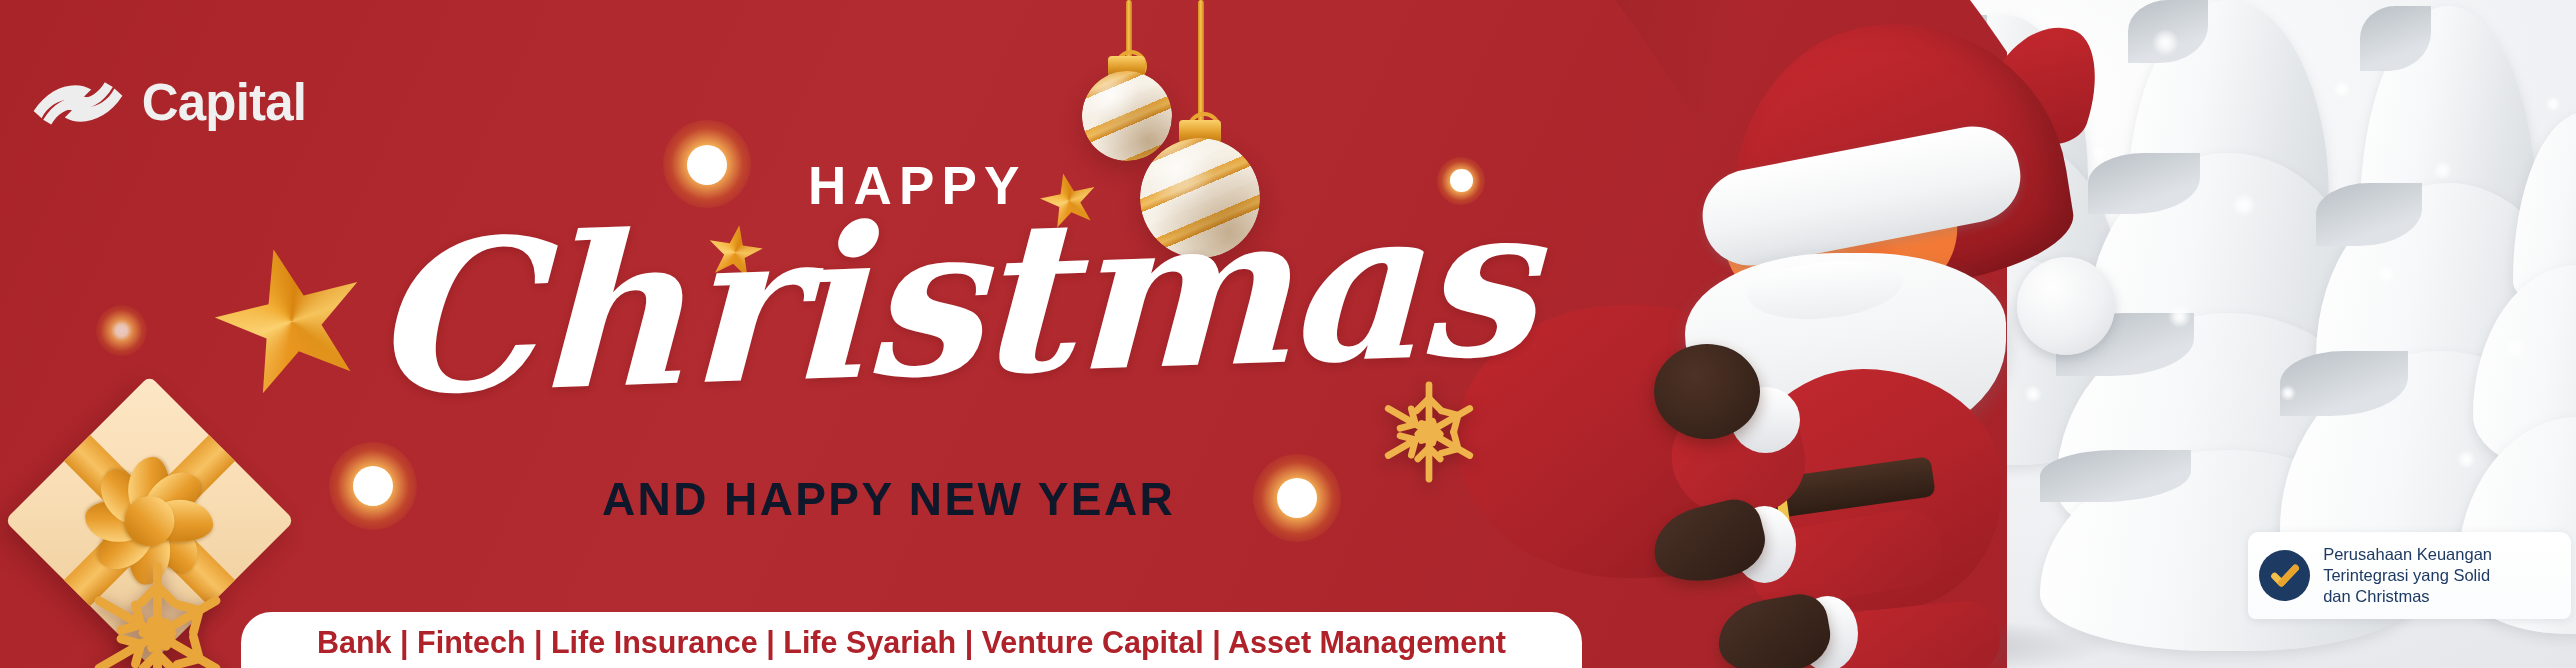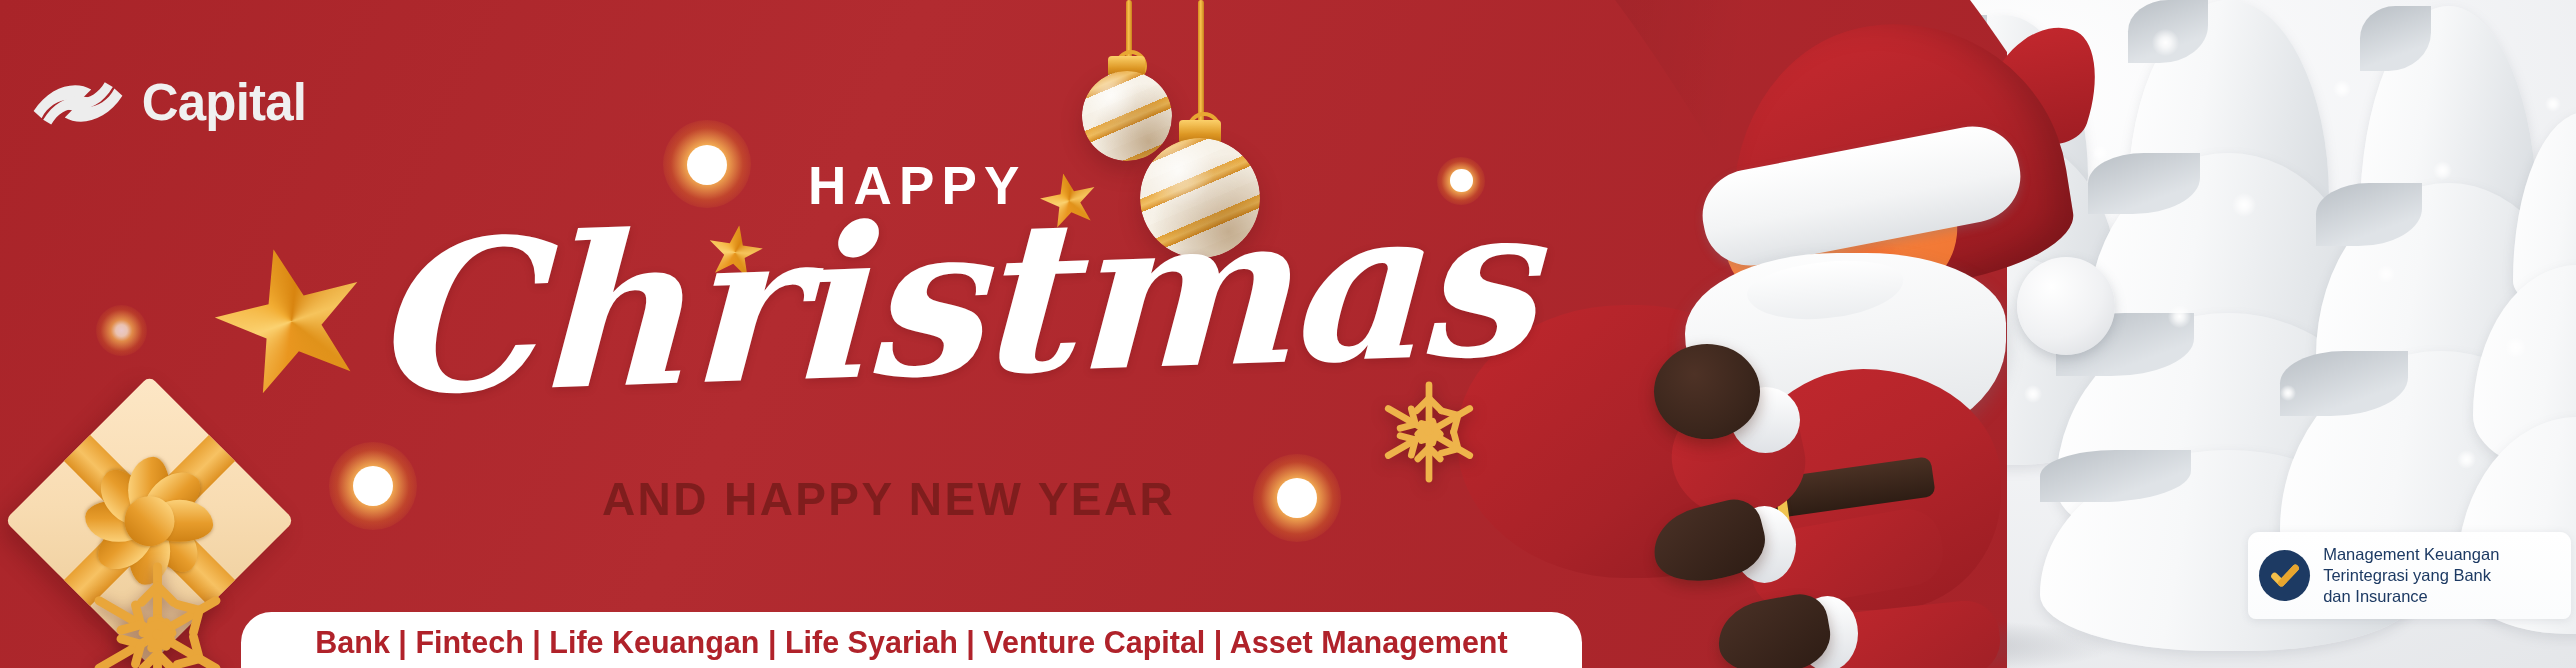--- a/index.html
+++ b/index.html
@@ -75,21 +75,21 @@
     color:#fff;font-size:209px;line-height:1;
     font-family:"DejaVu Serif",serif;
     font-style:italic;font-weight:bold;
     letter-spacing:-4.8px;
     transform:skewX(-6deg) rotate(-2deg);
     text-shadow:0 2.4px 8px rgba(80,8,12,.22);
     white-space:nowrap;
   }
   #newyear{
     position:absolute;left:602px;top:472px;
-    color:#7f1d1d;font-size:46px;font-weight:bold;letter-spacing:2.4px;
+    color:#0f172a;font-size:46px;font-weight:bold;letter-spacing:2.4px;
     font-family:"Liberation Sans",sans-serif;
   }
 
   
   #pill{
     position:absolute;left:241px;top:612px;
     width:1341px;height:60px;
     background:#fff;
     border-radius:30.5px 30.5px 0 0;
     display:flex;align-items:center;justify-content:center;
@@ -514,31 +514,31 @@
   <div class="glow" style="left:1437px;top:157px;width:48px;height:48px;"></div>
   <div class="dot" style="left:1450px;top:169px;width:22.5px;height:22.5px;"></div>
 
   <div class="glow" style="left:96px;top:305px;width:51px;height:51px;opacity:.75;"></div>
 
   <div id="merry">HAPPY</div>
   <div id="christmas">Christmas</div>
   <div id="newyear">AND HAPPY NEW YEAR</div>
 
   <div id="pill">
-    <span class="svc">Bank | Fintech | Life Keuangan | Life Syariah | Venture Capital | Asset Management</span>
+    <span class="svc">Bank | Fintech | Life Insurance | Life Syariah | Venture Capital | Asset Management</span>
   </div>
 
   <div id="badge">
     <span class="check-wrap">
       <svg viewBox="0 0 40 40" width="32" height="32" aria-hidden="true">
         <path d="M7 21.5 L15.5 30 L33 11.5" fill="none" stroke="#f5c04a" stroke-width="8.5" stroke-linecap="round" stroke-linejoin="round"></path>
         <path d="M15.5 30 L33 11.5" fill="none" stroke="#e8a52e" stroke-width="8.5" stroke-linecap="round" stroke-linejoin="round"></path>
       </svg>
     </span>
     <span class="txt">
-      <span>Management Keuangan</span><br>
-      <span>Terintegrasi yang Bank</span><br>
-      <span>dan Insurance</span>
+      <span>Perusahaan Keuangan</span><br>
+      <span>Terintegrasi yang Solid</span><br>
+      <span>dan Christmas</span>
     </span>
   </div>
 
 </div>
 
 
 </body></html>

